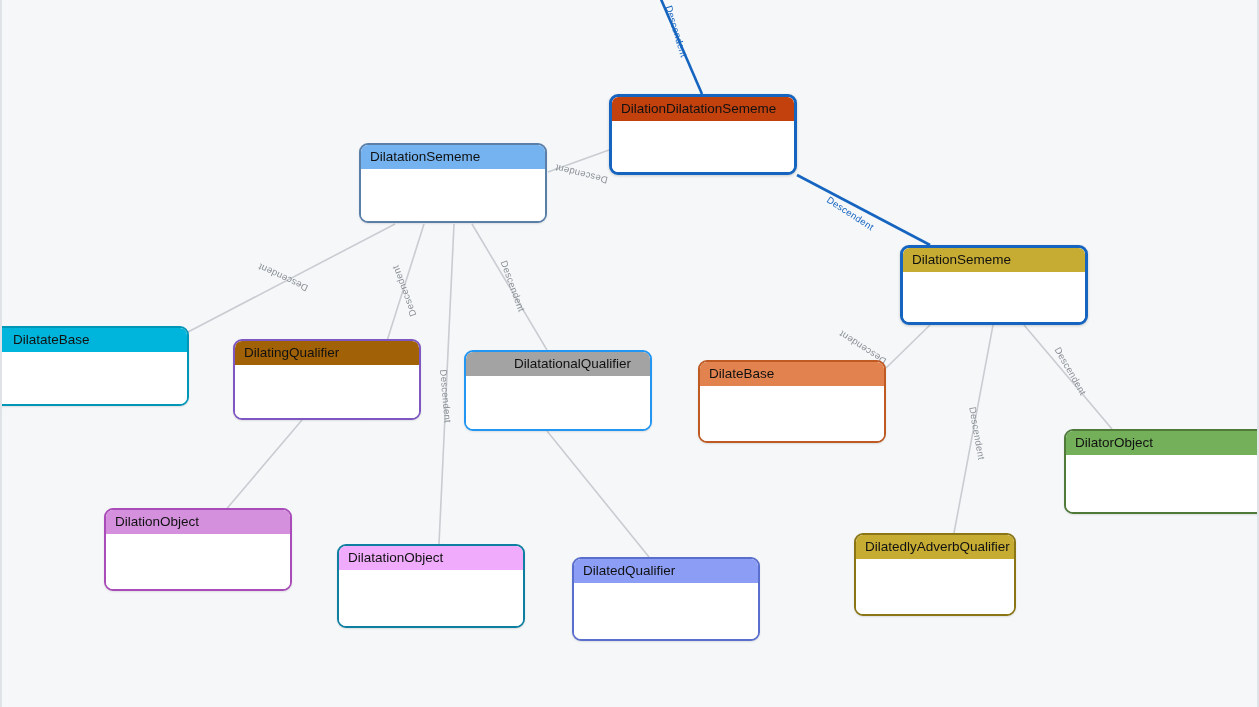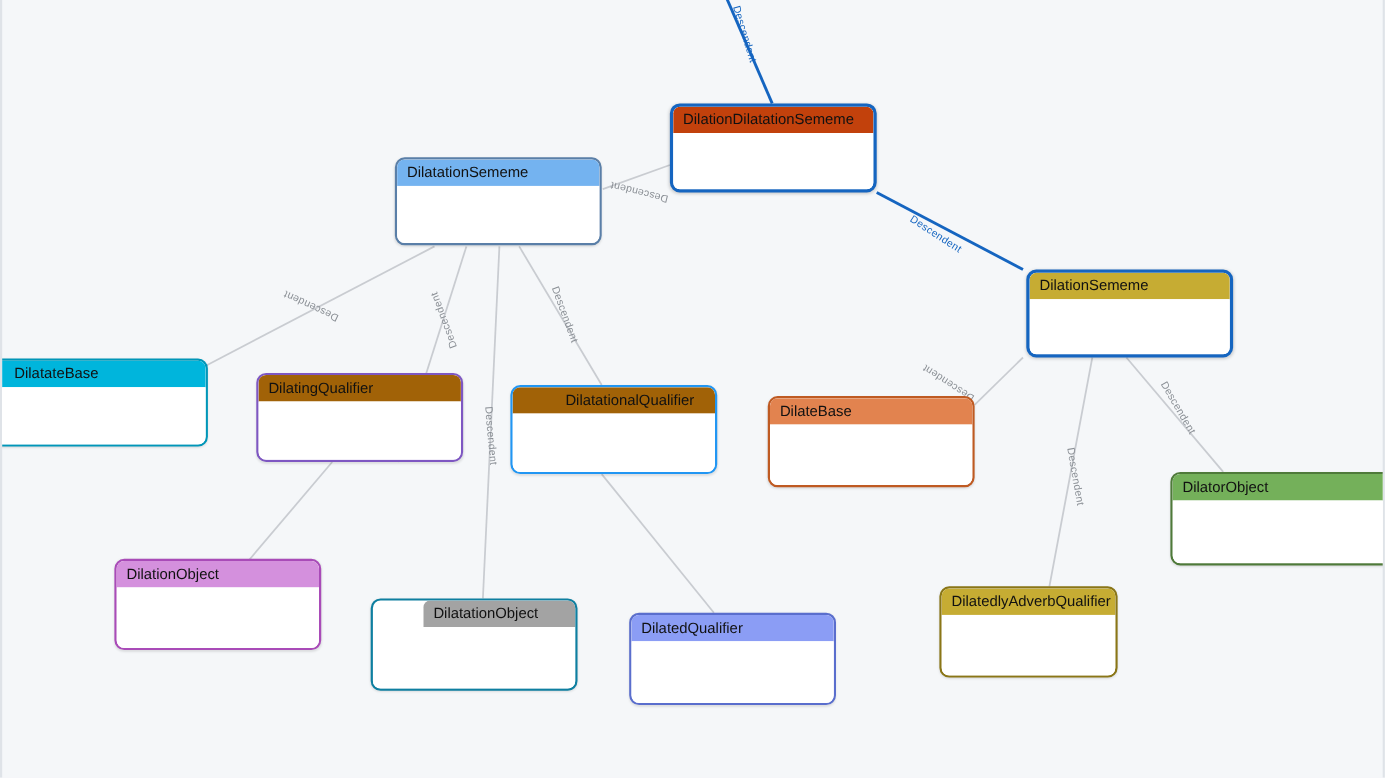--- a/index.html
+++ b/index.html
@@ -110,57 +110,57 @@
   <div class="node selected" style="left:607px; top:94px; width:188px; height:81px;">
     <div class="node-header" style="background:#c2410c;">DilationDilatationSememe</div>
     <div class="node-body"></div>
   </div>
 
   <div class="node" style="left:357px; top:143px; width:188px; height:80px; border-color:#5a7fa8;">
     <div class="node-header" style="background:#74b3f0;">DilatationSememe</div>
     <div class="node-body"></div>
   </div>
 
-  <div class="node selected" style="left:898px; top:245px; width:188px; height:80px;margin-left:33px;">
+  <div class="node selected" style="left:898px; top:245px; width:188px; height:80px;">
     <div class="node-header" style="background:#c6ac33;">DilationSememe</div>
     <div class="node-body"></div>
   </div>
 
   <div class="node" style="left:-10px; top:326px; width:197px; height:80px; border-color:#0096b8;">
     <div class="node-header" style="background:#00b5dc; padding-left:19px;">DilatateBase</div>
     <div class="node-body"></div>
   </div>
 
   <div class="node" style="left:231px; top:339px; width:188px; height:81px; border-color:#7e57c2;">
     <div class="node-header" style="background:#a16207;">DilatingQualifier</div>
     <div class="node-body"></div>
   </div>
 
   <div class="node" style="left:462px; top:350px; width:188px; height:81px; border-color:#2196f3;">
-    <div class="node-header" style="background:#a16207;padding-left:48px;">DilatationalQualifier</div>
+    <div class="node-header" style="background:#a3a3a3;padding-left:48px;">DilatationalQualifier</div>
     <div class="node-body"></div>
   </div>
 
   <div class="node" style="left:696px; top:360px; width:188px; height:83px; border-color:#bf5a22;">
     <div class="node-header" style="background:#e2834f;">DilateBase</div>
     <div class="node-body"></div>
   </div>
 
   <div class="node" style="left:1062px; top:429px; width:215px; height:85px; border-color:#4f7a3a;">
     <div class="node-header" style="background:#74b05a;">DilatorObject</div>
     <div class="node-body"></div>
   </div>
 
   <div class="node" style="left:102px; top:508px; width:188px; height:83px; border-color:#a94bb8;">
     <div class="node-header" style="background:#d490dd;">DilationObject</div>
     <div class="node-body"></div>
   </div>
 
   <div class="node" style="left:335px; top:544px; width:188px; height:84px; border-color:#0e7fa0;">
-    <div class="node-header" style="background:#a3a3a3;margin-left:46px;">DilatationObject</div>
+    <div class="node-header" style="background:#f0abfc;">DilatationObject</div>
     <div class="node-body"></div>
   </div>
 
   <div class="node" style="left:570px; top:557px; width:188px; height:84px; border-color:#5a6ecd;">
     <div class="node-header" style="background:#8b9df5;">DilatedQualifier</div>
     <div class="node-body"></div>
   </div>
 
   <div class="node" style="left:852px; top:533px; width:162px; height:83px; border-color:#8a7617;">
     <div class="node-header" style="background:#c6ac33;">DilatedlyAdverbQualifier</div>

